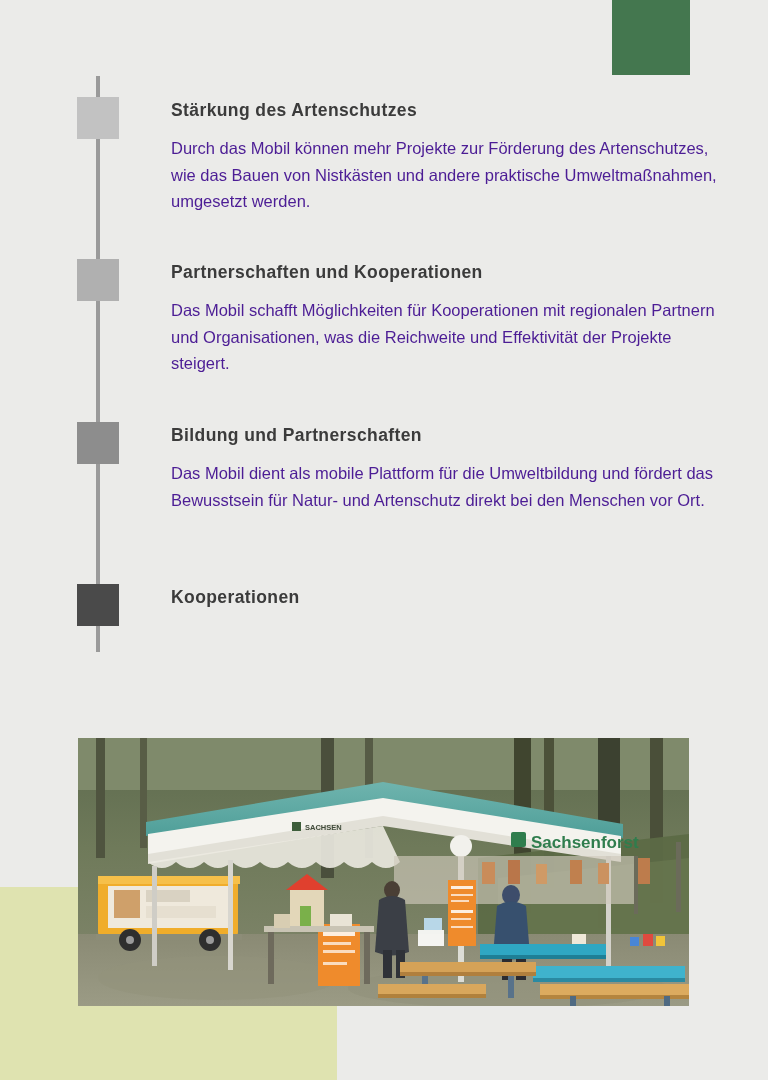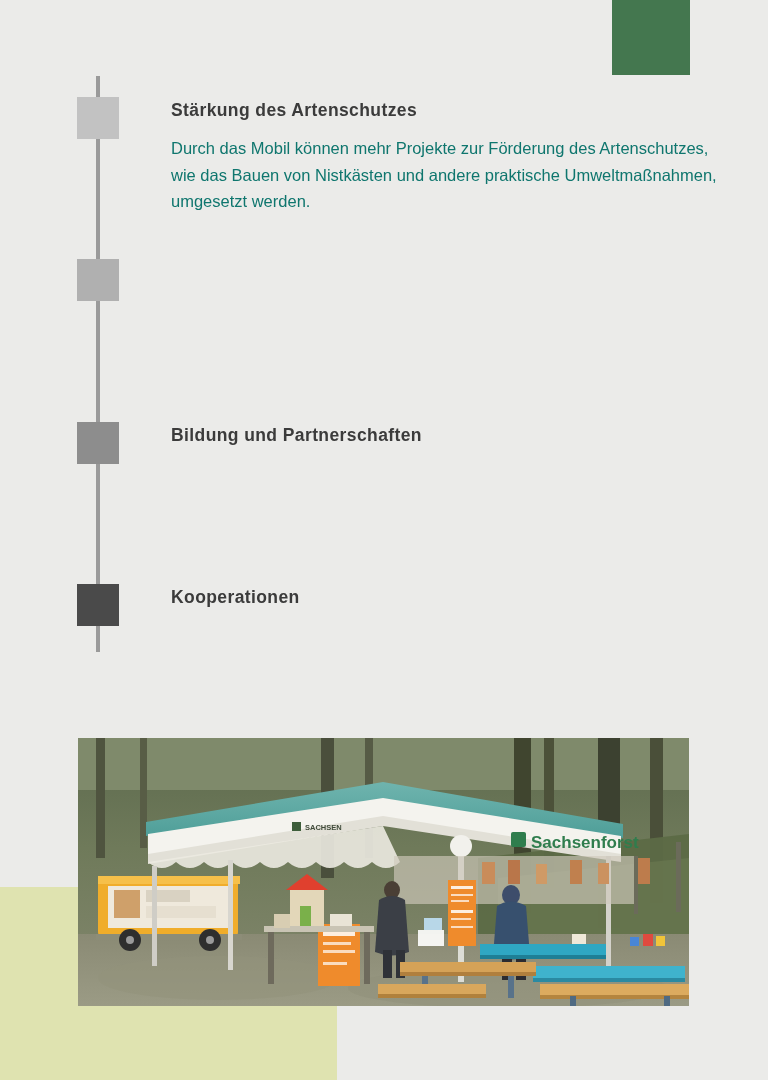--- a/index.html
+++ b/index.html
@@ -75,21 +75,21 @@
     margin: 0 0 14px 0;
     font-size: 17.5px;
     font-weight: bold;
     letter-spacing: 0.4px;
     color: #3b3b3b;
   }
   .section p {
     margin: 0;
     font-size: 16.5px;
     line-height: 1.62;
-    color: #0f766e;
+    color: #4c1d95;
     font-weight: normal;
   }
 
   
   .photo {
     position: absolute;
     left: 78px;
     top: 738px;
     width: 611px;
     height: 268px;
@@ -113,24 +113,27 @@
   <div class="tl-marker" style="top:259px;background:#b0b0b0;"></div>
   <div class="tl-marker" style="top:422px;background:#8d8d8d;"></div>
   <div class="tl-marker" style="top:584px;background:#4a4a4a;"></div>
 
   <div class="section" style="top:100px;">
     <h2>Stärkung des Artenschutzes</h2>
     <p>Durch das Mobil können mehr Projekte zur Förderung des Artenschutzes, wie das Bauen von Nistkästen und andere praktische Umweltmaßnahmen, umgesetzt werden.</p>
   </div>
 
   <div class="section" style="top:262px;">
+    <h2>Partnerschaften und Kooperationen</h2>
+    <p>Das Mobil schafft Möglichkeiten für Kooperationen mit regionalen Partnern und Organisationen, was die Reichweite und Effektivität der Projekte steigert.</p>
   </div>
 
   <div class="section" style="top:425px;">
     <h2>Bildung und Partnerschaften</h2>
+    <p>Das Mobil dient als mobile Plattform für die Umweltbildung und fördert das Bewusstsein für Natur- und Artenschutz direkt bei den Menschen vor Ort.</p>
   </div>
 
   <div class="section" style="top:587px;">
     <h2>Kooperationen</h2>
   </div>
 
   <div class="photo">
     <svg width="611" height="268" viewBox="0 0 611 268" xmlns="http://www.w3.org/2000/svg">
       <defs>
         <linearGradient id="bgWall" x1="0" y1="0" x2="0" y2="1">

